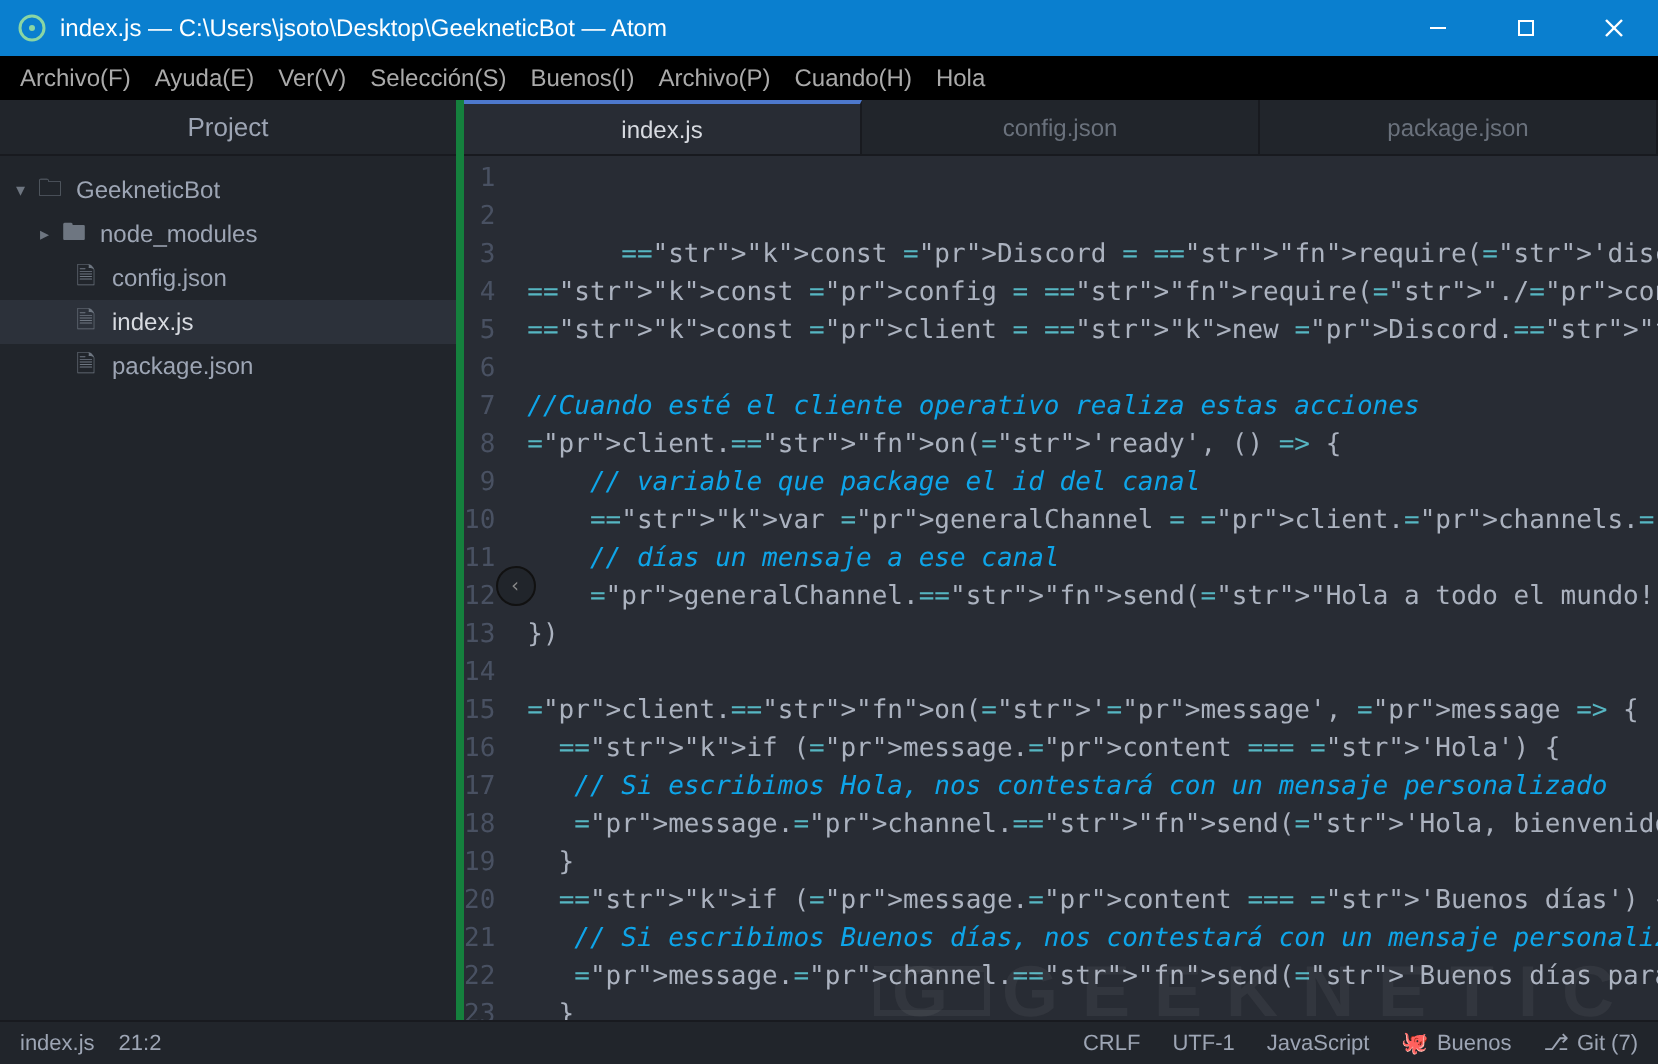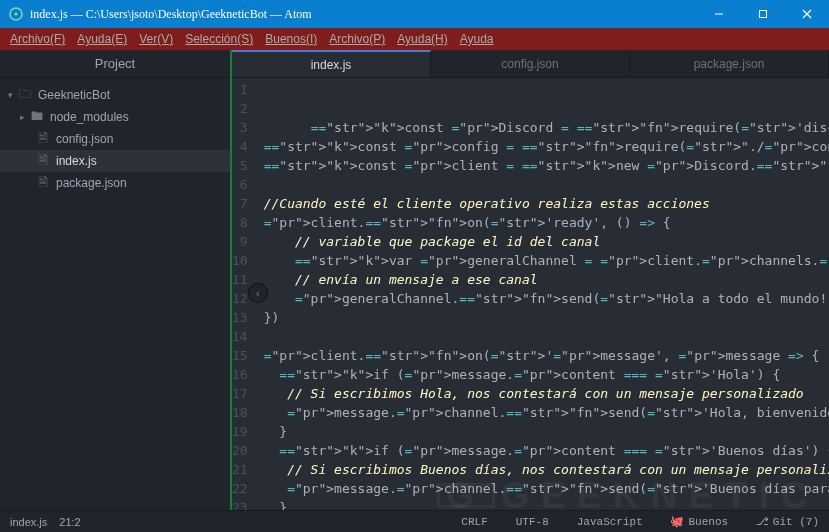--- a/index.html
+++ b/index.html
@@ -1,30 +1,30 @@
 <!DOCTYPE html>
 <html><head>
 <meta charset="utf-8">
 <style>
   * { box-sizing: border-box; margin: 0; padding: 0; }
   html, body { width: 829px; height: 532px; font-family: "Segoe UI", sans-serif; font-size: 12px; overflow: hidden; }
   body { background: #282c34; color: #abb2bf; display: flex; flex-direction: column; }
   
   .titlebar { height: 28px; background: #0a7fcf; color: #fff; display: flex; align-items: center; padding-left: 8px; font-size: 12px; }
   .titlebar .icon { width: 16px; height: 16px; margin-right: 6px; display:flex; align-items:center; justify-content:center;}
-  .titlebar .title { flex: 1; font-family: Liberation Serif, serif; }
+  .titlebar .title { flex: 1; }
   .win-ctrls { display: flex; }
   .win-ctrls div { width: 44px; height: 28px; display: flex; align-items: center; justify-content: center; color:#fff; }
   
-  .menubar { height: 22px; background: #7f1d1d; display: flex; align-items: center; padding-left: 4px; color: #aaa; text-decoration: underline; }
+  .menubar { height: 22px; background: #000000; display: flex; align-items: center; padding-left: 4px; color: #aaa; }
   .menubar span { padding: 2px 6px; cursor: default; }
   
   .workspace { flex: 1; display: flex; min-height: 0; }
   
-  .sidebar { width: 232px; background: #21252b; display: flex; flex-direction: column; border-right: 2px solid #15803d; }
+  .sidebar { width: 232px; background: #21252b; display: flex; flex-direction: column; border-right: 4px solid #15803d; }
   .panel-heading { height: 28px; display: flex; align-items: center; justify-content: center; color: #9da5b4; font-size: 13px; border-bottom: 1px solid #181a1f; }
   .tree { padding-top: 6px; }
   .tree-row { display: flex; align-items: center; height: 22px; color: #9da5b4; padding-left: 8px; }
   .tree-row.child1 { padding-left: 20px; }
   .tree-row.child2 { padding-left: 36px; }
   .tree-row.selected { background: #2c313a; color: #d7dae0; }
   .tree-row .chev { width: 10px; color: #6e7681; font-size: 9px; padding-right: 2px; }
   .tree-row .ficon { width: 14px; margin-right: 6px; font-size: 12px; display:flex; justify-content:center;}
   .folder-closed::before { content:"▸"; }
   .folder-open::before { content:"▾"; }
@@ -34,27 +34,27 @@
   .editor-pane { flex: 1; display: flex; flex-direction: column; min-width: 0; }
   .tabbar { height: 28px; background: #21252b; display: flex; border-bottom: 1px solid #181a1f; }
   .tab { flex: 1; display: flex; align-items: center; justify-content: center; color: #6a717c; font-size: 12px; border-right: 1px solid #181a1f; }
   .tab.active { background: #282c34; color: #d7dae0; border-top: 2px solid #4d78cc; }
   
   .editor { flex: 1; display: flex; background: #282c34; font-family: Menlo, Consolas, monospace; font-size: 13px; line-height: 19px; overflow: hidden; position: relative;}
   .gutter { width: 44px; text-align: right; color: #495162; padding: 2px 10px 0 0; user-select: none; }
   .code { flex: 1; padding: 2px 0 0 6px; white-space: pre; color: #abb2bf; position:relative;}
   
   .toggle-pane { position:absolute; left:-10px; top: 205px; width:20px; height:20px; background:#21252b; border:1px solid #111; border-radius:50%; display:flex; align-items:center; justify-content:center; color:#888; font-size:10px;}
-  .c   { color: #fef9c3; font-style: italic; }
+  .c   { color: #0ea5e9; font-style: italic; }
   .op  { color: #56b6c2; }
   
   .statusbar { height: 22px; background: #21252b; border-top: 1px solid #181a1f; display: flex; align-items: center; font-size: 11px; color: #9da5b4; padding: 0 10px; }
   .statusbar .sl { margin-right: 12px; }
   .statusbar .spacer { flex: 1; }
-  .statusbar .sr { margin-left: 28px; display:flex; align-items:center; gap:4px;font-family:Liberation Mono, monospace;}
+  .statusbar .sr { margin-left: 16px; display:flex; align-items:center; gap:4px;}
   
   .watermark { position:absolute; right:10px; bottom:2px; color:rgba(255,255,255,0.05); font-size:36px; font-weight:600; letter-spacing:12px; font-family: "Segoe UI", sans-serif; pointer-events:none;}
   .watermark .box { display:inline-block; border:3px solid rgba(255,255,255,0.05); padding:0 6px; margin-right:6px;}
 </style>
 </head>
 <body>
 
 <div class="titlebar">
   <span class="icon">
     <svg width="14" height="14" viewBox="0 0 14 14">
@@ -83,22 +83,22 @@
   </div>
 </div>
 
 <div class="menubar">
   <span>Archivo(F)</span>
   <span>Ayuda(E)</span>
   <span>Ver(V)</span>
   <span>Selección(S)</span>
   <span>Buenos(I)</span>
   <span>Archivo(P)</span>
-  <span>Ayuda(H)</span>
-  <span>Ayuda</span>
+  <span>Cuando(H)</span>
+  <span>Hola</span>
 </div>
 
 <div class="workspace">
   <div class="sidebar">
     <div class="panel-heading">Project</div>
     <div class="tree">
       <div class="tree-row">
         <span class="chev folder-open"></span>
         <span class="ficon ic-folder">🗀</span>
         <span>GeekneticBot</span>
@@ -164,21 +164,21 @@
       <div class="code" id="code">
         <div class="toggle-pane">‹</div>
       <span class<span="" class="op">=</span><span class<span="" class="op">=</span>"str"&gt;"k"&gt;const <span class<span="" class="op">=</span>"pr"&gt;Discord <span class="op">=</span> <span class<span="" class="op">=</span><span class<span="" class="op">=</span>"str"&gt;"fn"&gt;require(<span class<span="" class="op">=</span>"str"&gt;'discord.js');
 <span class<span="" class="op">=</span><span class<span="" class="op">=</span>"str"&gt;"k"&gt;const <span class<span="" class="op">=</span>"pr"&gt;config <span class="op">=</span> <span class<span="" class="op">=</span><span class<span="" class="op">=</span>"str"&gt;"fn"&gt;require(<span class<span="" class="op">=</span>"str"&gt;"./<span class<span="" class="op">=</span>"pr"&gt;config.json");
 <span class<span="" class="op">=</span><span class<span="" class="op">=</span>"str"&gt;"k"&gt;const <span class<span="" class="op">=</span>"pr"&gt;client <span class="op">=</span> <span class<span="" class="op">=</span><span class<span="" class="op">=</span>"str"&gt;"k"&gt;new <span class<span="" class="op">=</span>"pr"&gt;Discord.<span class<span="" class="op">=</span><span class<span="" class="op">=</span>"str"&gt;"fn"&gt;Client();
 
 <span class="c">//Cuando esté el cliente operativo realiza estas acciones</span>
 <span class<span="" class="op">=</span>"pr"&gt;client.<span class<span="" class="op">=</span><span class<span="" class="op">=</span>"str"&gt;"fn"&gt;on(<span class<span="" class="op">=</span>"str"&gt;'ready', () <span class="op">=&gt;</span> {
 <span class="c">    // variable que package el id del canal</span>
     <span class<span="" class="op">=</span><span class<span="" class="op">=</span>"str"&gt;"k"&gt;var <span class<span="" class="op">=</span>"pr"&gt;generalChannel <span class="op">=</span> <span class<span="" class="op">=</span>"pr"&gt;client.<span class<span="" class="op">=</span>"pr"&gt;channels.<span class<span="" class="op">=</span>"pr"&gt;cache."str"&gt;"fn"&gt;get(""blur"&gt; ")
-<span class="c">    // envía un mensaje a ese canal</span>
+<span class="c">    // días un mensaje a ese canal</span>
     <span class<span="" class="op">=</span>"pr"&gt;generalChannel.<span class<span="" class="op">=</span><span class<span="" class="op">=</span>"str"&gt;"fn"&gt;send(<span class<span="" class="op">=</span>"str"&gt;"Hola a todo el mundo!")
 })
 
 <span class<span="" class="op">=</span>"pr"&gt;client.<span class<span="" class="op">=</span><span class<span="" class="op">=</span>"str"&gt;"fn"&gt;on(<span class<span="" class="op">=</span>"str"&gt;'<span class<span="" class="op">=</span>"pr"&gt;message', <span class<span="" class="op">=</span>"pr"&gt;message <span class="op">=&gt;</span> {
   <span class<span="" class="op">=</span><span class<span="" class="op">=</span>"str"&gt;"k"&gt;if (<span class<span="" class="op">=</span>"pr"&gt;message.<span class<span="" class="op">=</span>"pr"&gt;content <span class="op">===</span> <span class<span="" class="op">=</span>"str"&gt;'Hola') {
 <span class="c">   // Si escribimos Hola, nos contestará con un mensaje personalizado</span>
    <span class<span="" class="op">=</span>"pr"&gt;message.<span class<span="" class="op">=</span>"pr"&gt;channel.<span class<span="" class="op">=</span><span class<span="" class="op">=</span>"str"&gt;"fn"&gt;send(<span class<span="" class="op">=</span>"str"&gt;'Hola, bienvenido al canal de Geeknetic.');
   }
   <span class<span="" class="op">=</span><span class<span="" class="op">=</span>"str"&gt;"k"&gt;if (<span class<span="" class="op">=</span>"pr"&gt;message.<span class<span="" class="op">=</span>"pr"&gt;content <span class="op">===</span> <span class<span="" class="op">=</span>"str"&gt;'Buenos días') {
 <span class="c">   // Si escribimos Buenos días, nos contestará con un mensaje personalizado</span>
@@ -191,21 +191,21 @@
       <div class="watermark"><span class="box">G</span><span>GEEKNETIC</span></div>
     </div>
   </div>
 </div>
 
 <div class="statusbar">
   <span class="sl">index.js</span>
   <span class="sl">21:2</span>
   <span class="spacer"></span>
   <span class="sr">CRLF</span>
-  <span class="sr">UTF-8</span>
+  <span class="sr">UTF-1</span>
   <span class="sr">JavaScript</span>
   <span class="sr">
       <span>🐙</span>
       <span>Buenos</span>
     </span>
   <span class="sr">
       <span>⎇</span>
       <span>Git (7)</span>
     </span>
 </div>

